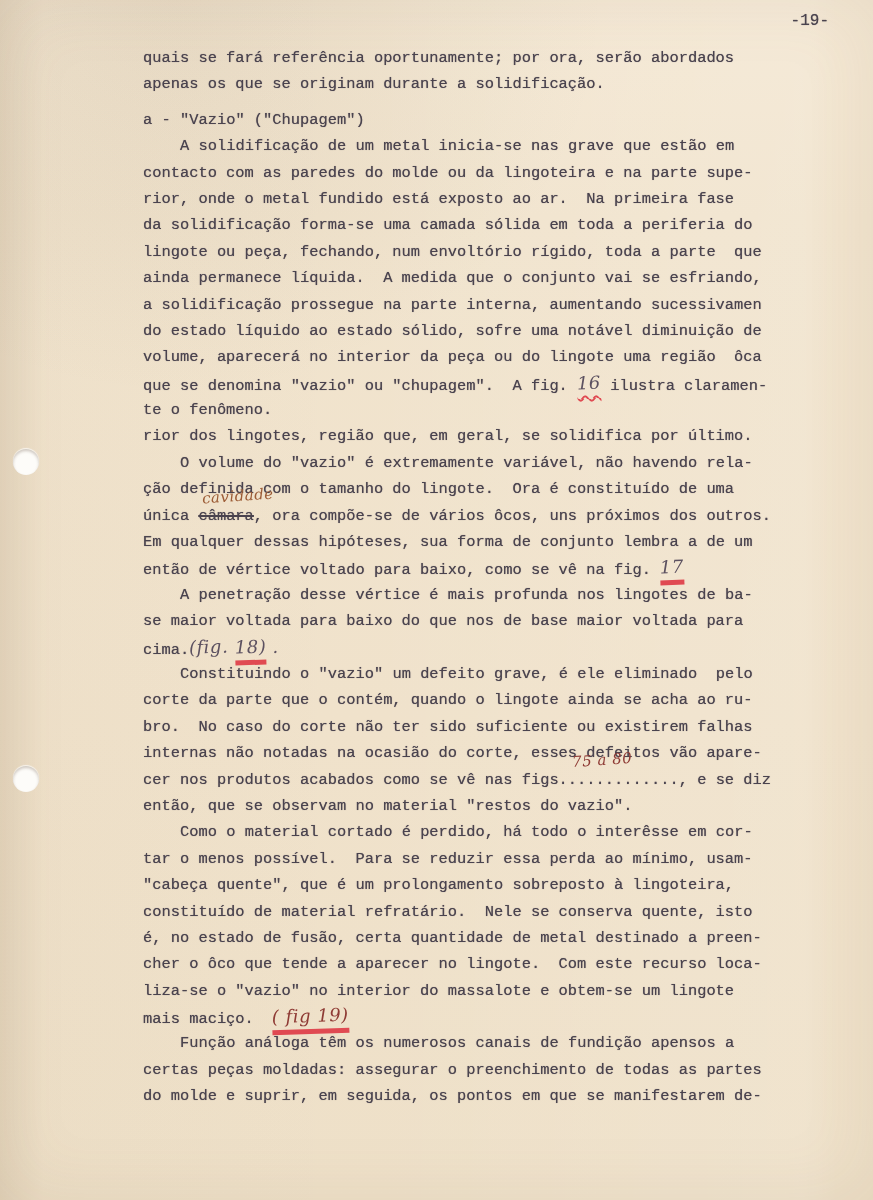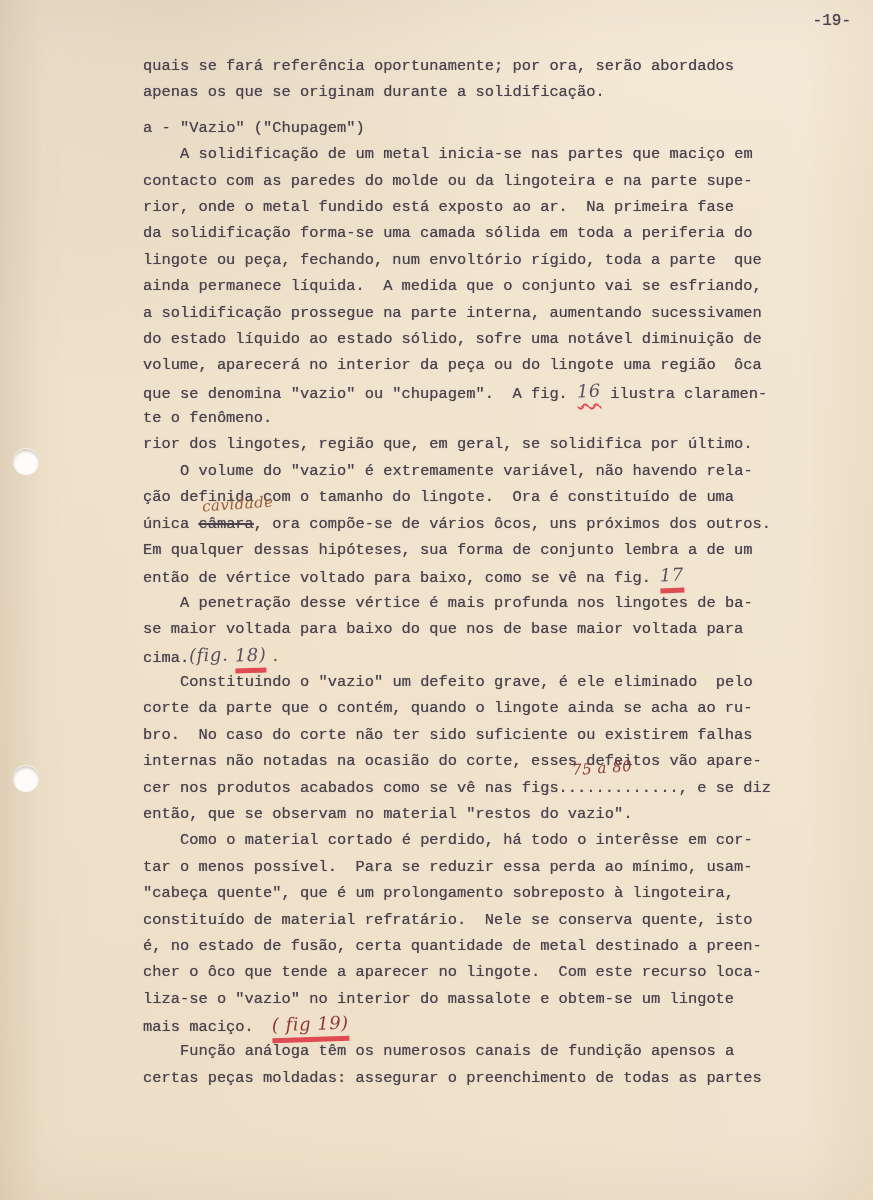--- a/index.html
+++ b/index.html
@@ -5,26 +5,26 @@
   html,body{margin:0;padding:0;background:#d8cbb4;}
   .page{
     position:relative;width:873px;height:1200px;overflow:hidden;
     background:
       linear-gradient(90deg, rgba(120,95,60,0.10) 0%, rgba(120,95,60,0.02) 5%, rgba(0,0,0,0) 40%, rgba(255,255,255,0.10) 92%, rgba(0,0,0,0) 96%),
       radial-gradient(90% 60% at 20% 0%, rgba(130,105,70,0.10), rgba(0,0,0,0) 55%),
       linear-gradient(180deg, #f4e8d4 0%, #f1e4ce 18%, #f0e2cb 60%, #eee0c8 100%);
     box-shadow:inset 0 0 70px rgba(140,110,75,0.10);
   }
   .pagenum{
-    position:absolute;top:12px;right:22px;
+    position:absolute;top:12px;right:44px;
     font-family:"Liberation Mono","DejaVu Sans Mono",monospace;
     font-size:16px;color:var(--ink,#4a434e);
     text-shadow:0 0 0.8px rgba(74,67,79,0.8);
   }
-  .content{position:absolute;left:143px;top:53px;width:648px;}
+  .content{position:absolute;left:143px;top:45px;width:648px;}
   .line{
     white-space:pre;height:26.4px;line-height:26.4px;
     font-family:"Liberation Mono","DejaVu Sans Mono",monospace;
     font-size:15.4px;color:var(--ink,#4a434e);
     text-shadow:0 0 0.8px rgba(74,67,79,0.72);
   }
   .line.indent{padding-left:37px;}
   .line.heading{margin-top:9px;}
   .t{}
   .t.u{text-underline-offset:4px;text-decoration-thickness:1.5px;}
@@ -62,21 +62,21 @@
 <body>
 
 <div class="page">
   <div class="hole hole-1"></div>
   <div class="hole hole-2"></div>
   <div class="pagenum">-19-</div>
   <div class="content">
       <div class="line"><span class="t">quais se fará referência oportunamente; por ora, serão abordados</span></div>
       <div class="line"><span class="t">apenas os que se originam durante a solidificação.</span></div>
       <div class="line heading"><span class="t">a - "</span><span class="t u">Vazio</span><span class="t">" ("Chupagem")</span></div>
-      <div class="line indent"><span class="t">A solidificação de um metal inicia-se nas partes que maciço em</span></div>
+      <div class="line indent"><span class="t">A solidificação de um metal inicia-se nas grave que estão em</span></div>
       <div class="line"><span class="t">contacto com as paredes do molde ou da lingoteira e na parte supe-</span></div>
       <div class="line"><span class="t">rior, onde o metal fundido está exposto ao ar.  Na primeira fase</span></div>
       <div class="line"><span class="t">da solidificação forma-se uma camada sólida em toda a periferia do</span></div>
       <div class="line"><span class="t">lingote ou peça, fechando, num envoltório rígido, toda a parte  que</span></div>
       <div class="line"><span class="t">ainda permanece líquida.  A medida que o conjunto vai se esfriando,</span></div>
       <div class="line"><span class="t">a solidificação prossegue na parte interna, aumentando sucessivam</span><span class="t u">en</span></div>
       <div class="line"><span class="t">do estado líquido ao estado sólido, sofre uma notável diminuição de</span></div>
       <div class="line"><span class="t">volume, aparecerá no interior da peça ou do lingote uma região  ôca</span></div>
       <div class="line"><span class="t">que se denomina "vazio" ou "chupagem".  A fig. </span><span class="hw c-gray ul-wavy">16</span><span class="t"> ilustra claramen-</span></div>
       <div class="line"><span class="t">te o fenômeno.</span></div>
@@ -98,14 +98,15 @@
       <div class="line indent"><span class="t">Como o material cortado é perdido, há todo o interêsse em cor-</span></div>
       <div class="line"><span class="t">tar o menos possível.  Para se reduzir essa perda ao mínimo, usam-</span></div>
       <div class="line"><span class="t">"cabeça quente", que é um prolongamento sobreposto à lingoteira,</span></div>
       <div class="line"><span class="t">constituído de material refratário.  Nele se conserva quente, isto</span></div>
       <div class="line"><span class="t">é, no estado de fusão, certa quantidade de metal destinado a preen-</span></div>
       <div class="line"><span class="t">cher o ôco que tende a aparecer no lingote.  Com este recurso loca-</span></div>
       <div class="line"><span class="t">liza-se o "vazio" no interior do massalote e obtem-se um lingote</span></div>
       <div class="line"><span class="t">mais maciço.  </span><span class="hw c-red ul-red">( fig 19)</span></div>
       <div class="line indent"><span class="t">Função análoga têm os numerosos canais de fundição apensos a</span></div>
       <div class="line"><span class="t">certas peças moldadas: assegurar o preenchimento de todas as partes</span></div>
+      <div class="line"><span class="t">do molde e suprir, em seguida, os pontos em que se manifestarem de-</span></div>
     </div>
 </div>
 
 </body></html>

